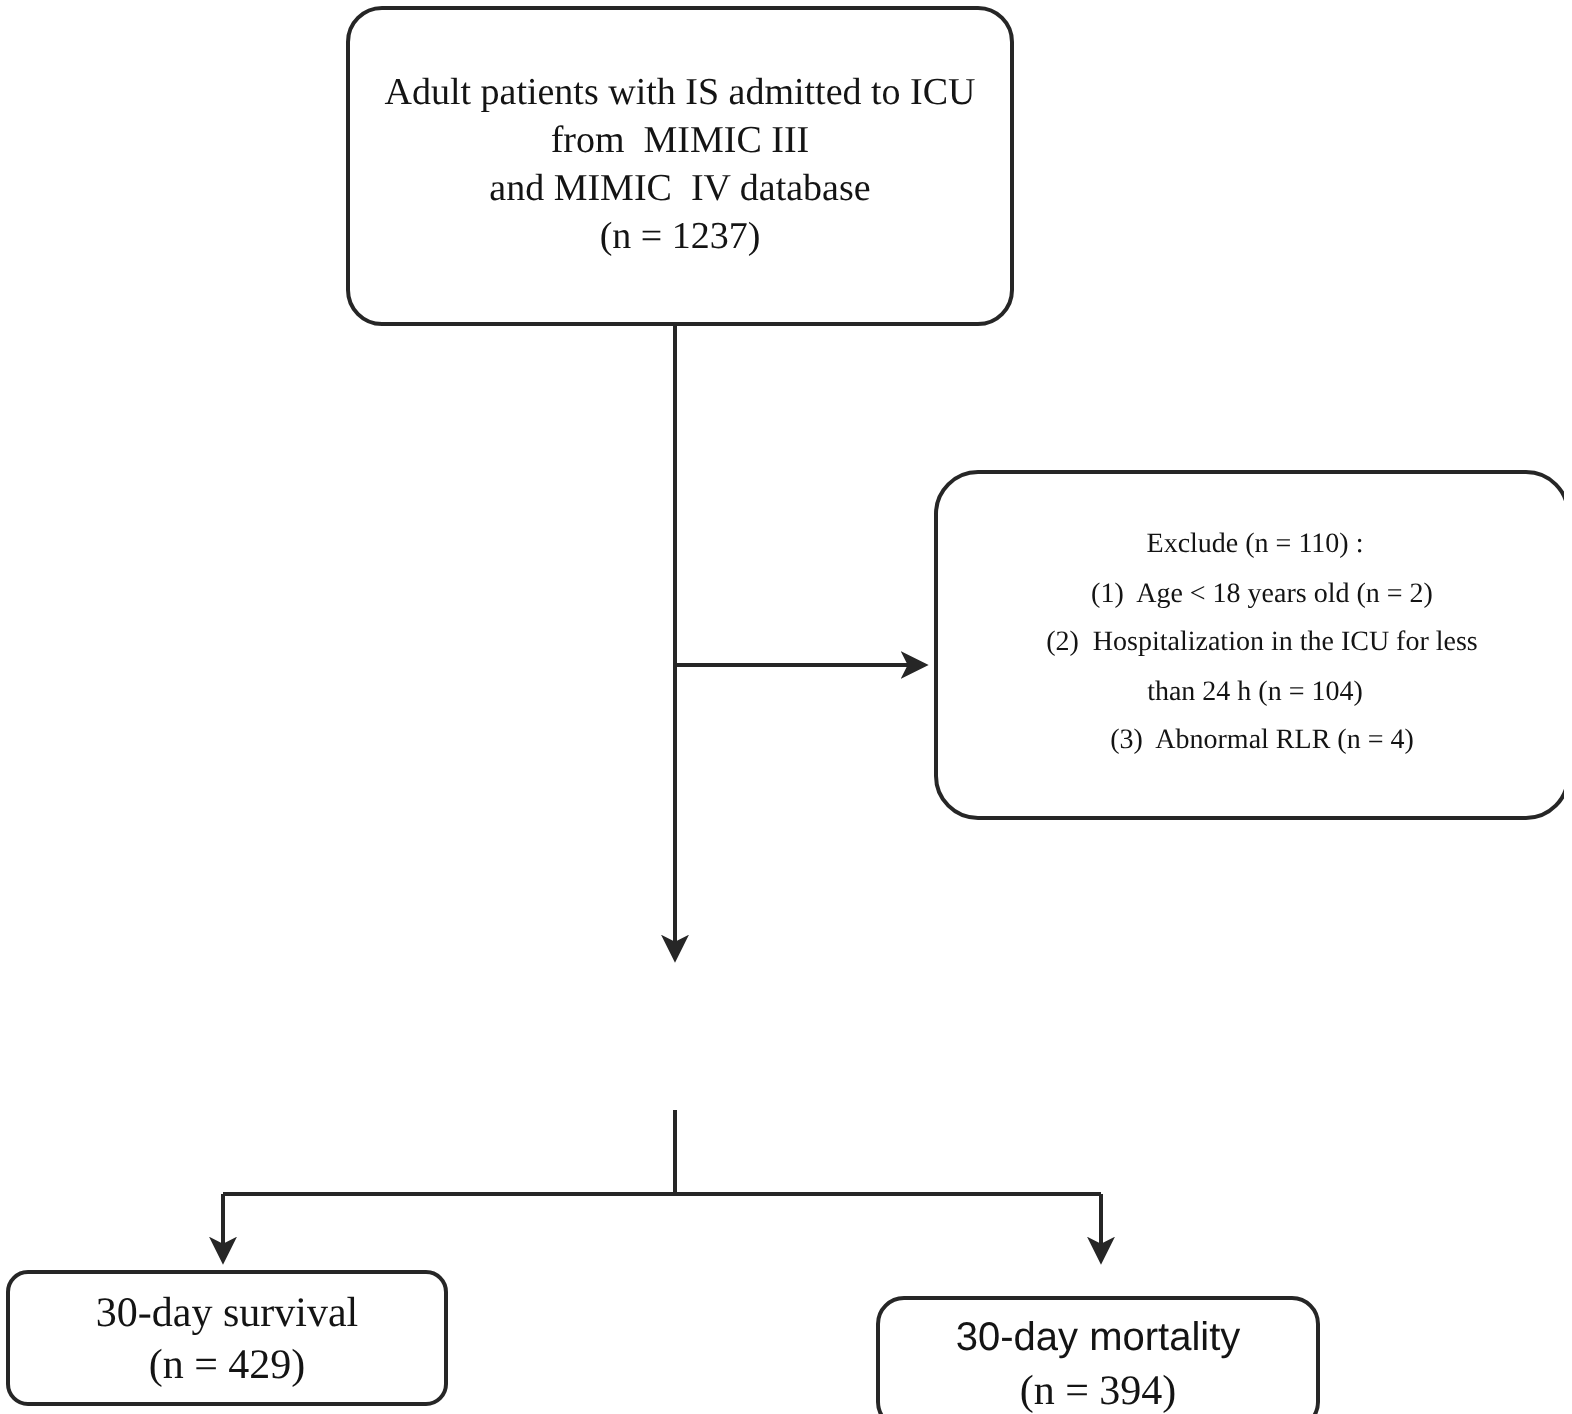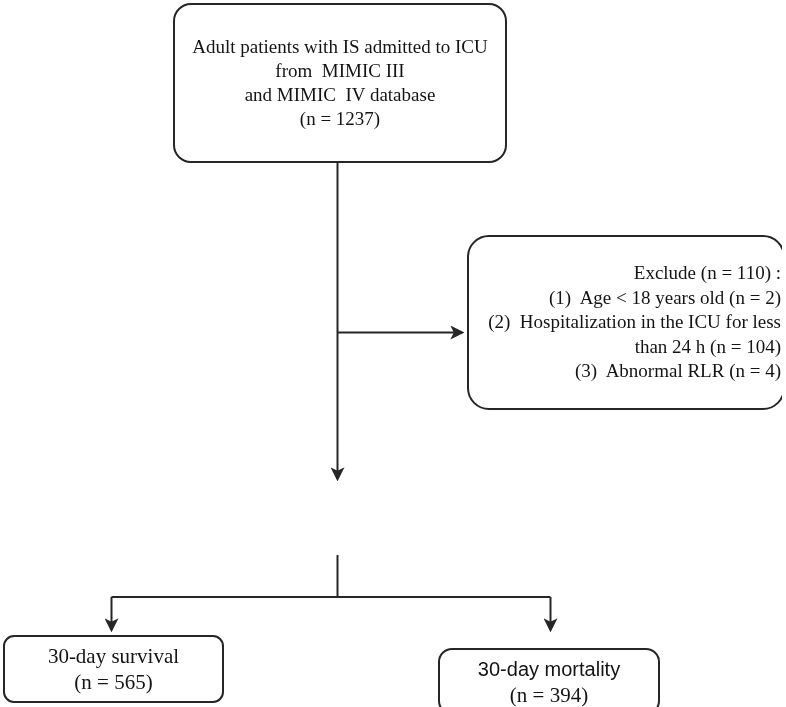--- a/index.html
+++ b/index.html
@@ -44,22 +44,22 @@
   .box-source .txt {
     white-space: pre-wrap; text-align: center;
     font-size: 19px; line-height: 24px;
   }
   .box-exclude {
     left: 467px; top: 235px; width: 318px; height: 175px;
     border-radius: 22px;
     padding: 24px 2px 0 5px;
   }
   .box-exclude .txt {
-    white-space: pre-wrap; text-align: right;
-    font-size: 19px; line-height: 24.5px;
+    white-space: pre-wrap; text-align: center;
+    font-size: 14px; line-height: 24.5px;
   }
   .box-final {
     left: 222px; top: 483px; width: 231px; height: 72px;
     border-radius: 14px;
     display: flex; align-items: center; justify-content: center;
   }
   .box-final .txt {
     white-space: pre-wrap; text-align: center;
     font-size: 22px; line-height: 27px;
   }
@@ -112,21 +112,21 @@
     <div class="txt">Exclude (n = 110) :
   (1)  Age &lt; 18 years old (n = 2)
   (2)  Hospitalization in the ICU for less
 than 24 h (n = 104)
   (3)  Abnormal RLR (n = 4)</div>
   </div>
 
 
   <div class="box box-bottom box-survival">
     <div class="line1">30-day survival</div>
-    <div class="line2">(n = 565)</div>
+    <div class="line2">(n = 429)</div>
   </div>
 
   <div class="box box-bottom box-mortality">
     <div class="line1">30-day mortality</div>
     <div class="line2">(n = 394)</div>
   </div>
 
 </div>
 
 </body></html>

